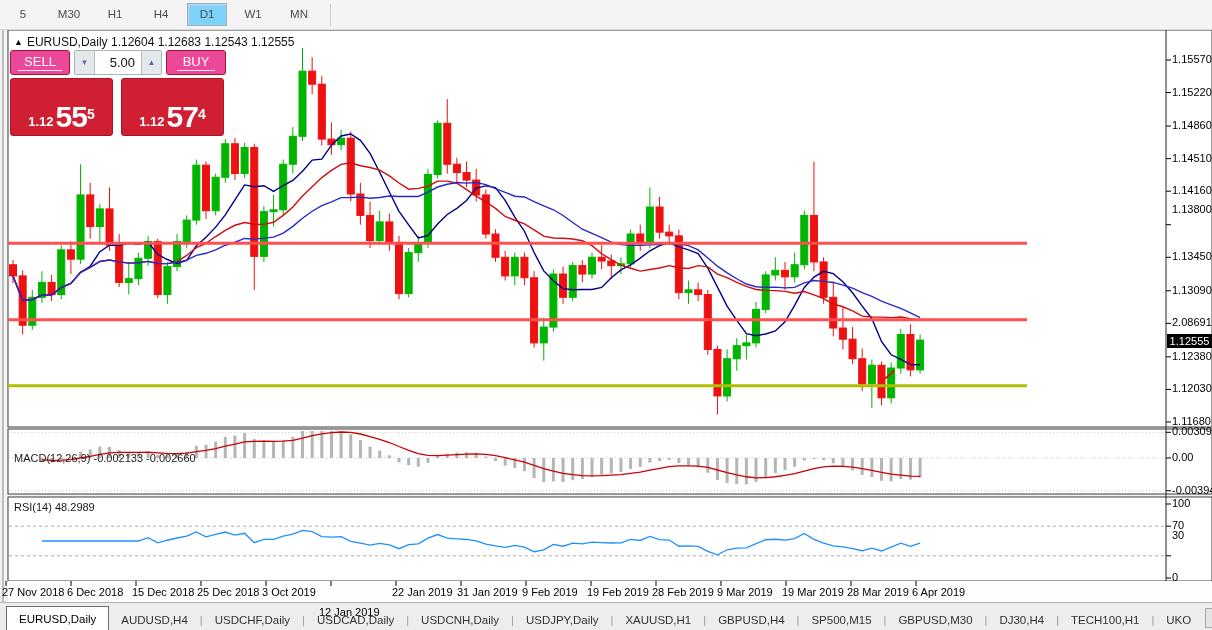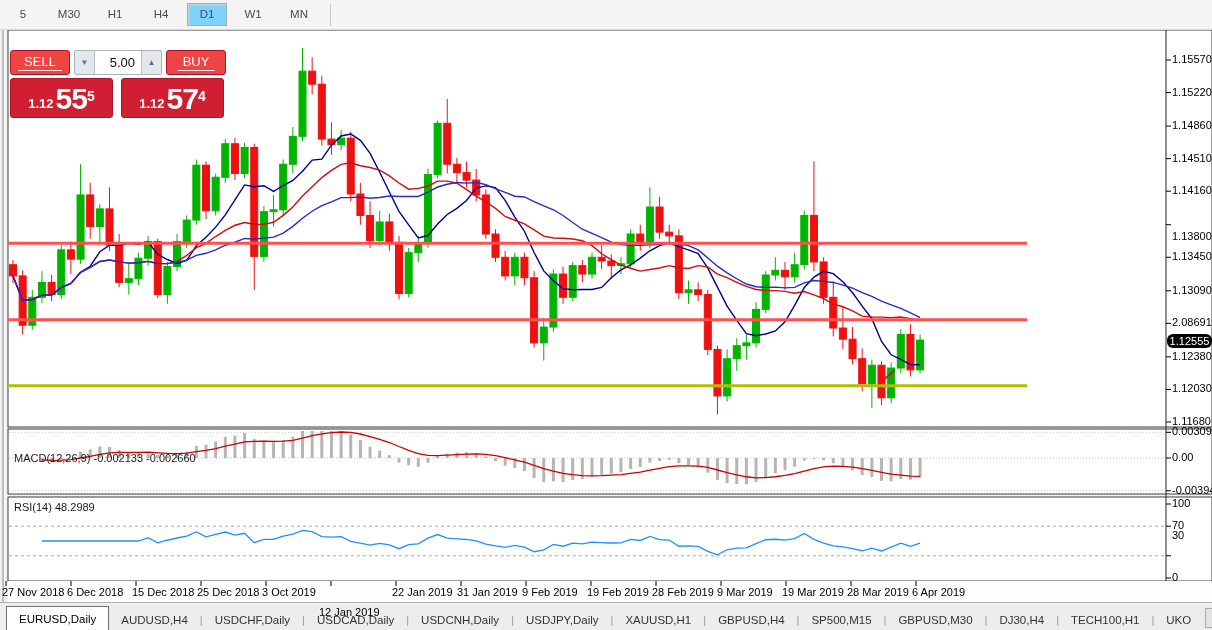--- a/index.html
+++ b/index.html
@@ -13,30 +13,30 @@
   .tf-sep{width:1px;height:22px;background:#c9c9c9;margin-left:8px;}
   
   #chart-window{position:absolute;left:0;top:30px;width:1212px;height:572px;}
   #chart-svg{position:absolute;left:0;top:0;}
   .hud{position:absolute;z-index:5;}
   #chart-title{left:14px;top:5px;font-size:12px;color:#111;letter-spacing:0;}
   #chart-title .arr{font-size:9px;position:relative;top:-1px;margin-right:4px;}
   
   #trade{left:10px;top:20px;width:216px;z-index:6;}
   #trade .row1{display:flex;height:25px;align-items:stretch;}
-  .tbtn{width:58px;background:#ef4444;border:1px solid #a91526;border-radius:3px;color:#fff;
+  .tbtn{width:58px;background:#ec4899;border:1px solid #a91526;border-radius:3px;color:#fff;
     font-size:13px;display:flex;align-items:center;justify-content:center;flex-direction:column;}
   .tbtn .lbl{border-bottom:1px solid rgba(255,255,255,.9);padding:0 6px 1px;}
   #vol-group{flex:1;display:flex;margin:0 4px;border:1px solid #aab4bc;background:#eef1f3;
     border-radius:2px;align-items:stretch;}
   .spin{width:19px;background:#e4e8eb;color:#5a6fae;font-size:8px;display:flex;align-items:center;
     justify-content:center;border:0;}
   #vol-box{flex:1;background:#fff;border-left:1px solid #b7bec4;border-right:1px solid #b7bec4;
     font-size:13px;color:#111;display:flex;align-items:center;justify-content:flex-end;padding-right:6px;}
-  #trade .row2{display:flex;margin-top:3px;height:40px;}
+  #trade .row2{display:flex;margin-top:3px;height:58px;}
   .pricebox{width:101px;background:#d01f33;border:1px solid #a91526;border-radius:3px;color:#fff;
     display:flex;align-items:flex-end;justify-content:center;padding-bottom:3px;}
   .pricebox.second{margin-left:8px;}
   .pb-small{font-size:13px;font-weight:bold;margin-right:2px;line-height:20px;}
   .pb-big{font-size:30px;font-weight:bold;line-height:30px;letter-spacing:-1px;}
   .pb-sup{font-size:14px;font-weight:bold;position:relative;top:-13px;line-height:10px;}
   
   .panel-label{font-size:11px;color:#1a1a1a;z-index:4;}
   .axis-label{position:absolute;left:1172px;font-size:11px;color:#000;z-index:4;white-space:nowrap;}
   #cur-tag{position:absolute;left:1167px;width:45px;height:14px;background:#000;color:#fff;
@@ -407,20 +407,24 @@
         <line x1="526" y1="551" x2="526" y2="556" stroke="#000"></line>
         <line x1="591" y1="551" x2="591" y2="556" stroke="#000"></line>
         <line x1="656" y1="551" x2="656" y2="556" stroke="#000"></line>
         <line x1="721" y1="551" x2="721" y2="556" stroke="#000"></line>
         <line x1="786" y1="551" x2="786" y2="556" stroke="#000"></line>
         <line x1="851" y1="551" x2="851" y2="556" stroke="#000"></line>
         <line x1="916" y1="551" x2="916" y2="556" stroke="#000"></line>
       </g>
     </svg>
 
+  <div class="hud" id="chart-title">
+    <span class="arr">▲</span><span>EURUSD,Daily</span>
+    <span>1.12604 1.12683 1.12543 1.12555</span>
+  </div>
 
   <div class="hud" id="trade">
     <div class="row1">
       <div class="tbtn">
           <span class="lbl">SELL</span>
         </div>
       <div id="vol-group">
         <div class="spin">▼</div>
         <div id="vol-box">5.00</div>
         <div class="spin">▲</div>
@@ -443,28 +447,28 @@
     </div>
   </div>
 
   <div class="hud panel-label" style="left:14px;top:402px;margin-top:20px;">
     <span>MACD(12,26,9)</span> <span>-0.002133 -0.002660</span>
   </div>
   <div class="hud panel-label" style="left:14px;top:471px;">
     <span>RSI(14)</span> <span>48.2989</span>
   </div>
 
-  <div id="cur-tag" style="top: 303.576px; border-radius: 6px;">1.12555</div>
+  <div id="cur-tag" style="top: 303.576px;">1.12555</div>
   <div id="axis-layer">
       <div class="axis-label" style="top: 23px;">1.15570</div>
       <div class="axis-label" style="top: 55.571px;">1.15220</div>
       <div class="axis-label" style="top: 89.0726px;">1.14860</div>
       <div class="axis-label" style="top: 121.644px;">1.14510</div>
       <div class="axis-label" style="top: 154.215px;">1.14160</div>
-      <div class="axis-label" style="top: 200px;">1.13800</div>
+      <div class="axis-label" style="top: 173px;">1.13800</div>
       <div class="axis-label" style="top: 220.287px;">1.13450</div>
       <div class="axis-label" style="top: 253.789px;">1.13090</div>
       <div class="axis-label" style="top: 286.36px;">2.08691</div>
       <div class="axis-label" style="top: 319.861px;">1.12380</div>
       <div class="axis-label" style="top: 352.432px;">1.12030</div>
       <div class="axis-label" style="top: 375px; margin-top: 10px;">1.11680</div>
       <div class="axis-label" style="top: 395.312px;">0.003095</div>
       <div class="axis-label" style="top: 421px;">0.00</div>
       <div class="axis-label" style="top: 453.76px;">-0.003947</div>
       <div class="axis-label" style="top: 467px;">100</div>

